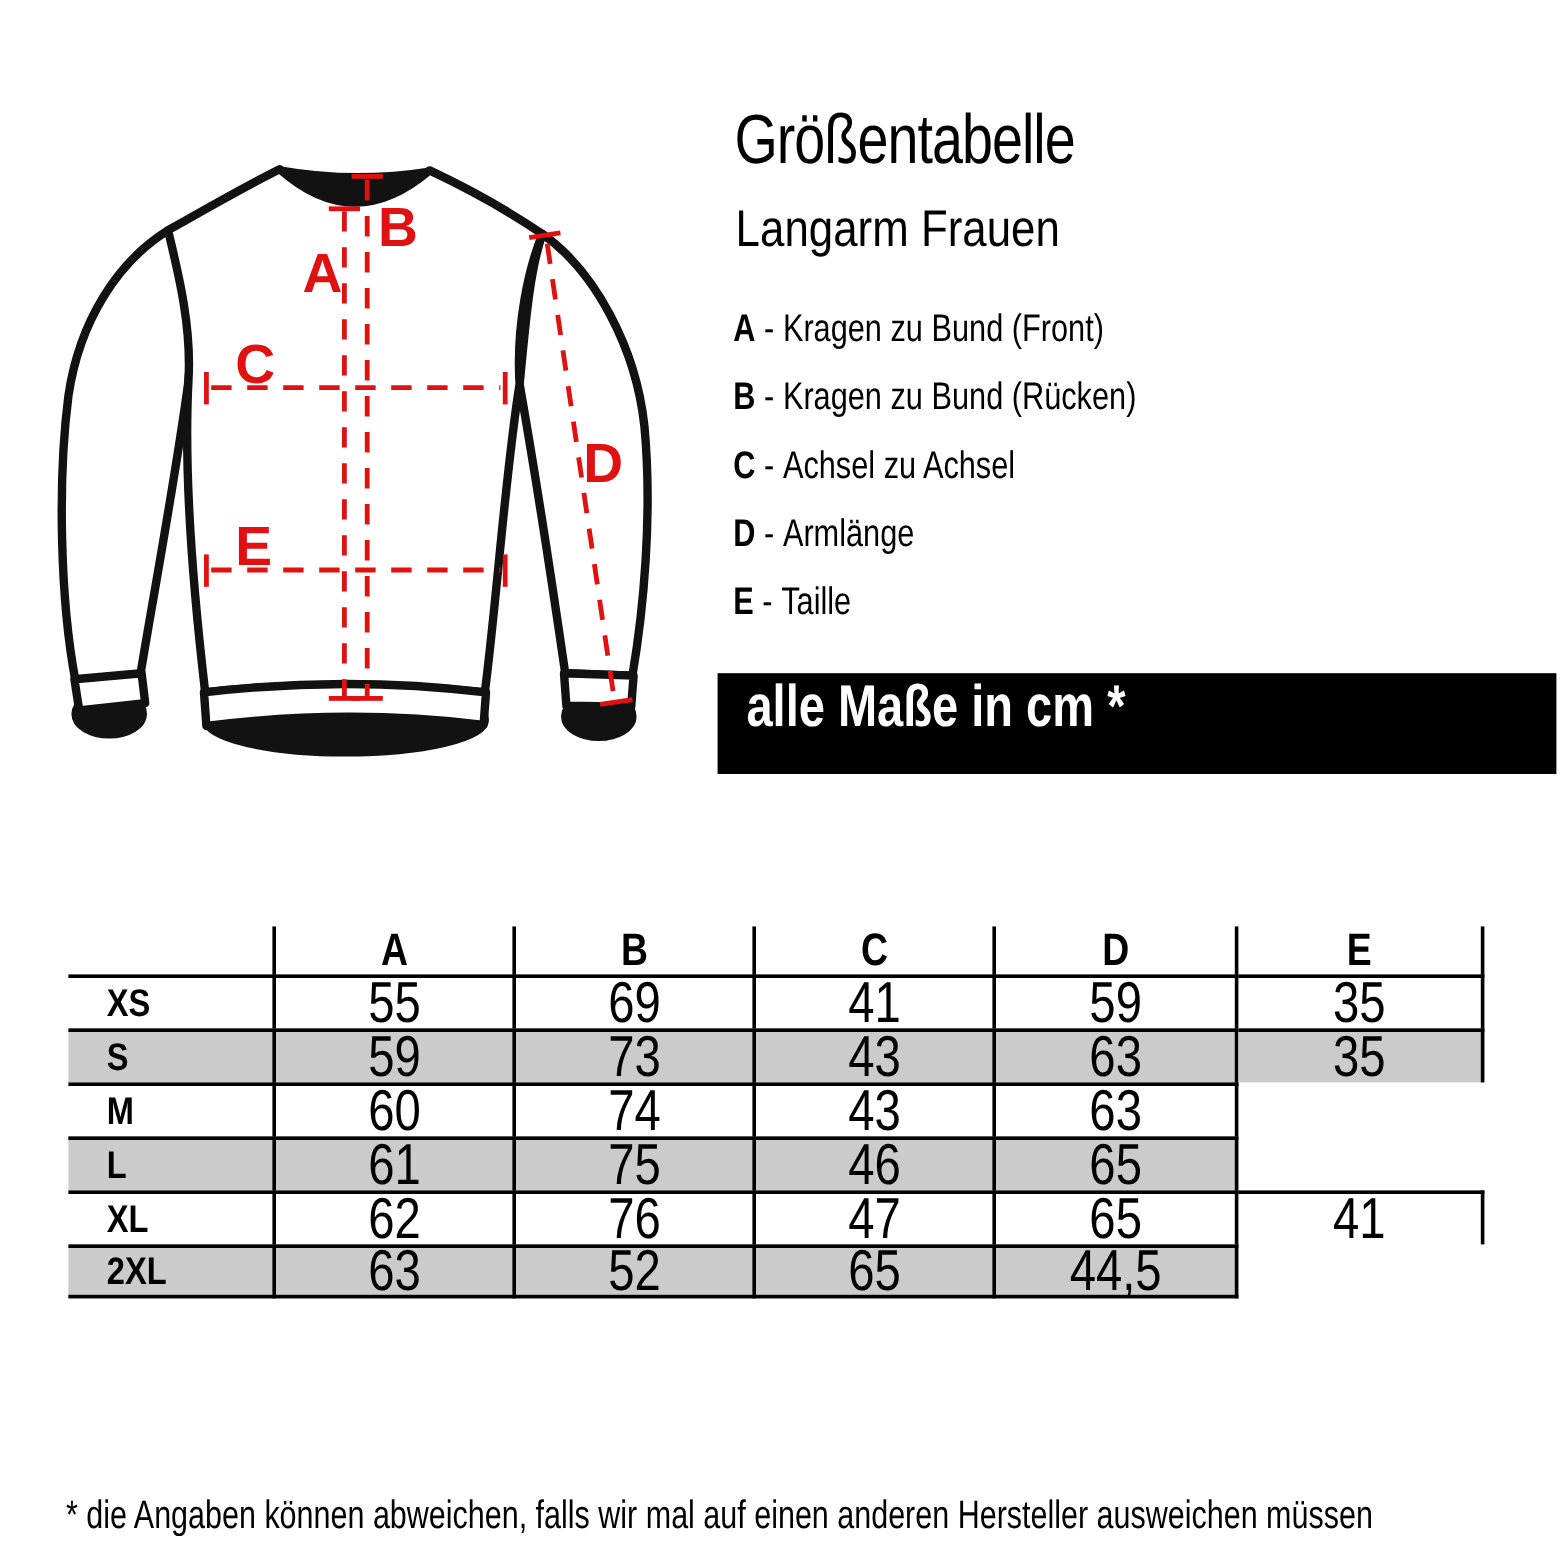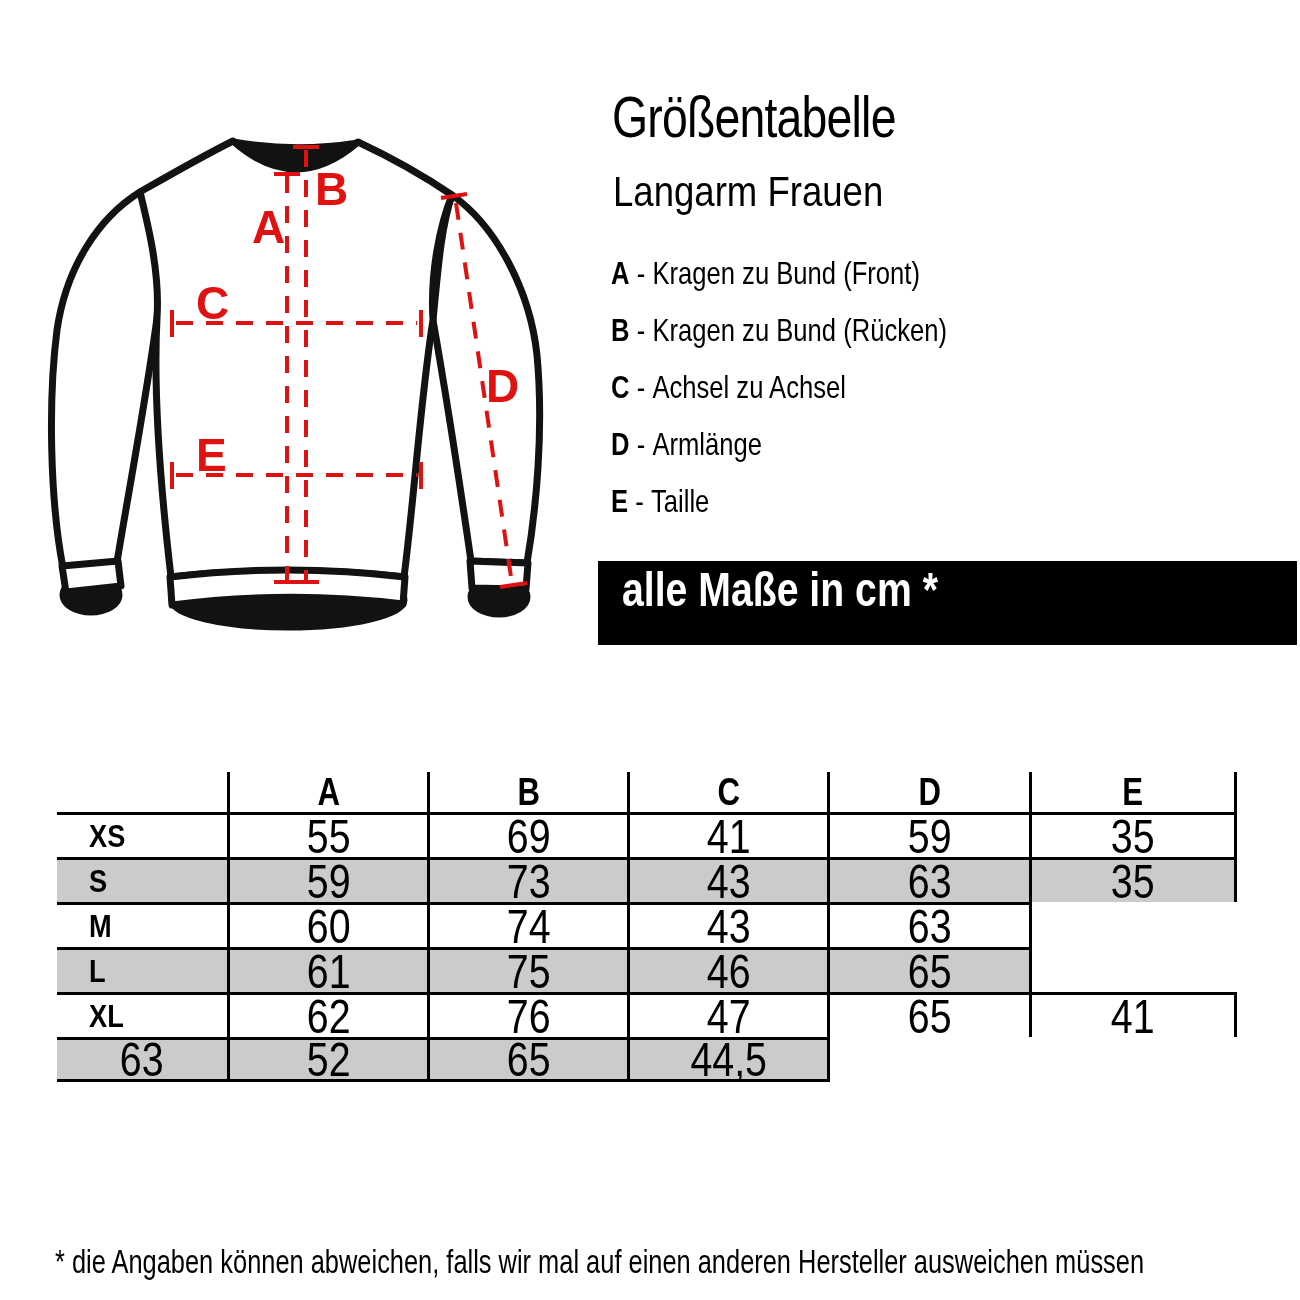--- a/index.html
+++ b/index.html
@@ -245,20 +245,23 @@
           <span class="cnd-c">47</span>
         </div>
       <div class="t-cell">
           <span class="cnd-c">65</span>
         </div>
       <div class="t-cell">
           <span class="cnd-c">41</span>
         </div>
     </div>
     <div class="t-row data shaded last">
+      <div class="t-cell size">
+          <span class="cnd-c">2XL</span>
+        </div>
       <div class="t-cell">
           <span class="cnd-c">63</span>
         </div>
       <div class="t-cell">
           <span class="cnd-c">52</span>
         </div>
       <div class="t-cell">
           <span class="cnd-c">65</span>
         </div>
       <div class="t-cell">

